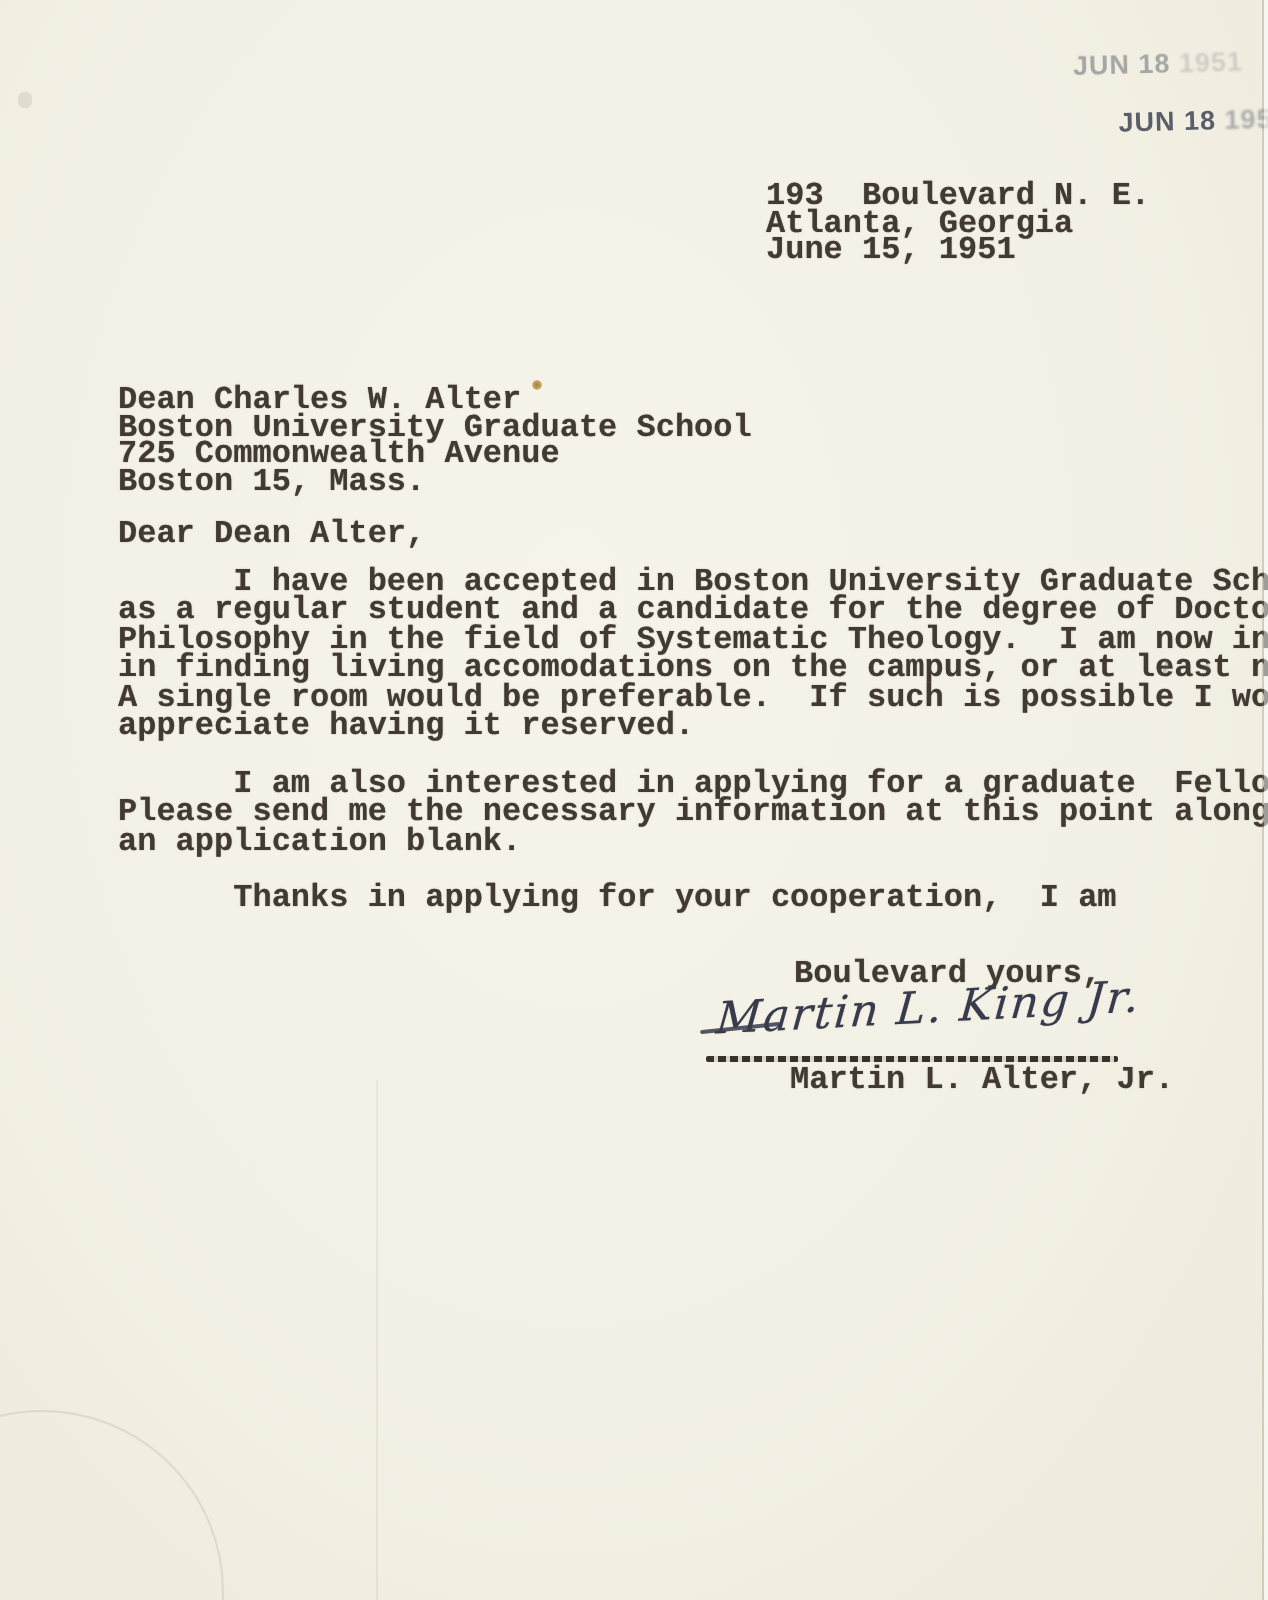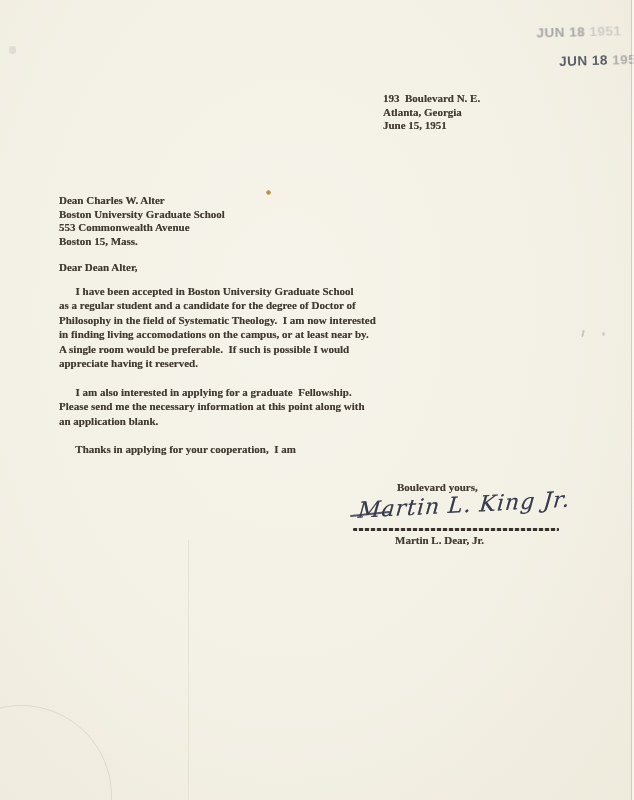--- a/index.html
+++ b/index.html
@@ -12,22 +12,22 @@
     width: 634px;
     height: 800px;
     overflow: hidden;
     background:
       radial-gradient(ellipse at 45% 38%, #f6f3ea 0%, #f3f0e5 55%, #eeeadc 100%);
     font-family: "Liberation Mono", monospace;
   }
   
   .tw {
     position: absolute;
-    font-family: Liberation Serif, serif;
-    font-size: 11px;
+    font-family: Liberation Mono, monospace;
+    font-size: 16px;
     line-height: 14.4px;
     font-weight: 700;
     color: #403a31;
     white-space: pre;
     letter-spacing: 0;
     text-shadow: 0 0 0.6px rgba(64,58,49,0.55);
   }
   .tw.address { line-height: 13.6px; }
 
   
@@ -175,21 +175,21 @@
     <span class="layer2"><span>JUN 18 </span><span class="year">1951</span></span>
     <span class="layer1"><span>JUN 18 </span><span class="year">1951</span></span>
   </div>
 
   <div class="tw address" style="left:383px; top:92px;">193  Boulevard N. E.
 Atlanta, Georgia
 June 15, 1951</div>
 
   <div class="tw address" style="left:59px; top:194px;">Dean Charles W. Alter
 Boston University Graduate School
-553 Commonwealth Avenue
+725 Commonwealth Avenue
 Boston 15, Mass.</div>
 
   <div class="tw" style="left:59px; top:260px;text-align:center;">Dear Dean Alter,</div>
 
   <div class="tw" style="left:59px; top:284px;">      I have been accepted in Boston University Graduate School
 as a regular student and a candidate for the degree of Doctor of
 Philosophy in the field of Systematic Theology.  I am now interested
 in finding living accomodations on the campus, or at least near by.
 A single room would be preferable.  If such is possible I would
 appreciate having it reserved.</div>
@@ -200,21 +200,21 @@
 
   <div class="tw" style="left:59px; top:442px;">      Thanks in applying for your cooperation,  I am</div>
 
   <div class="tw" style="left:397px; top:480px;">Boulevard yours,</div>
 
   <div class="sig-flourish"></div>
   <div class="signature">Martin L. King Jr.</div>
 
   <div class="strike-line"></div>
 
-  <div class="tw" style="left:395px; top:533px;">Martin L. Dear, Jr.</div>
+  <div class="tw" style="left:395px; top:533px;">Martin L. Alter, Jr.</div>
 
   <div class="blemish-dot"></div>
   <div class="smudge-1"></div>
   <div class="smudge-2"></div>
   <div class="smudge-3"></div>
   <div class="crease-vertical"></div>
   <div class="crease-corner"></div>
   <div class="edge-right-light"></div>
   <div class="edge-right"></div>
 

